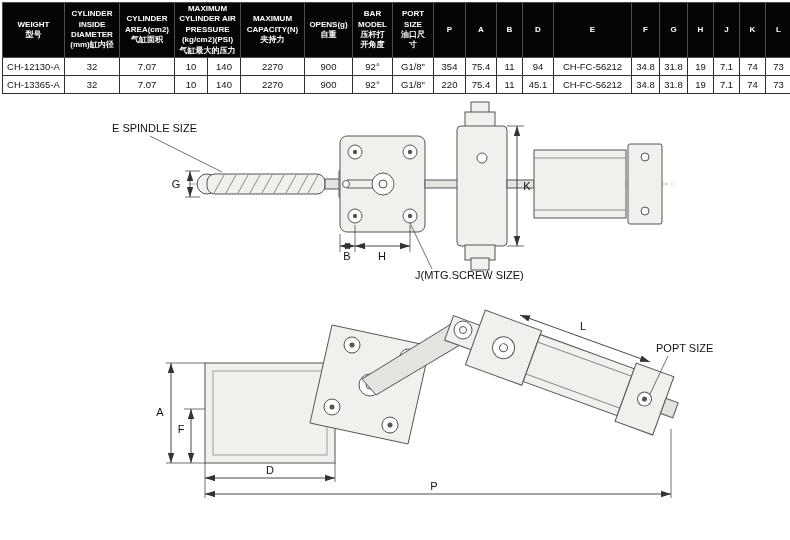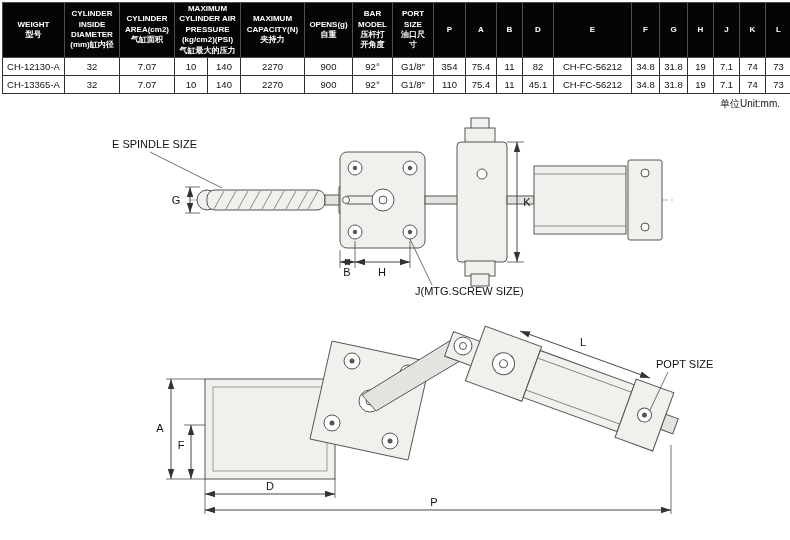--- a/index.html
+++ b/index.html
@@ -108,55 +108,54 @@
         <td>7.07</td>
         <td>10</td>
         <td>140</td>
         <td>2270</td>
         <td>900</td>
         <td>92°</td>
         <td>G1/8"</td>
         <td>354</td>
         <td>75.4</td>
         <td>11</td>
-        <td>82</td>
+        <td>94</td>
         <td>CH-FC-56212</td>
         <td>34.8</td>
         <td>31.8</td>
         <td>19</td>
         <td>7.1</td>
         <td>74</td>
         <td>73</td>
       </tr>
       <tr>
         <td>CH-13365-A</td>
         <td>32</td>
         <td>7.07</td>
         <td>10</td>
         <td>140</td>
         <td>2270</td>
         <td>900</td>
         <td>92°</td>
         <td>G1/8"</td>
-        <td>110</td>
+        <td>220</td>
         <td>75.4</td>
         <td>11</td>
         <td>45.1</td>
         <td>CH-FC-56212</td>
         <td>34.8</td>
         <td>31.8</td>
         <td>19</td>
         <td>7.1</td>
         <td>74</td>
         <td>73</td>
       </tr>
     </tbody>
   </table>
 
-  <div class="unit-note">单位Unit:mm.</div>
 
   
   <svg width="790" height="196" viewBox="0 0 790 196">
     <defs>
       <marker id="ae1" markerWidth="12" markerHeight="8" refX="10" refY="4" orient="auto" markerUnits="userSpaceOnUse">
         <path d="M0,0.8 L10,4 L0,7.2 Z" fill="#333"></path>
       </marker>
       <marker id="as1" markerWidth="12" markerHeight="8" refX="1" refY="4" orient="auto" markerUnits="userSpaceOnUse">
         <path d="M11,0.8 L1,4 L11,7.2 Z" fill="#333"></path>
       </marker>

